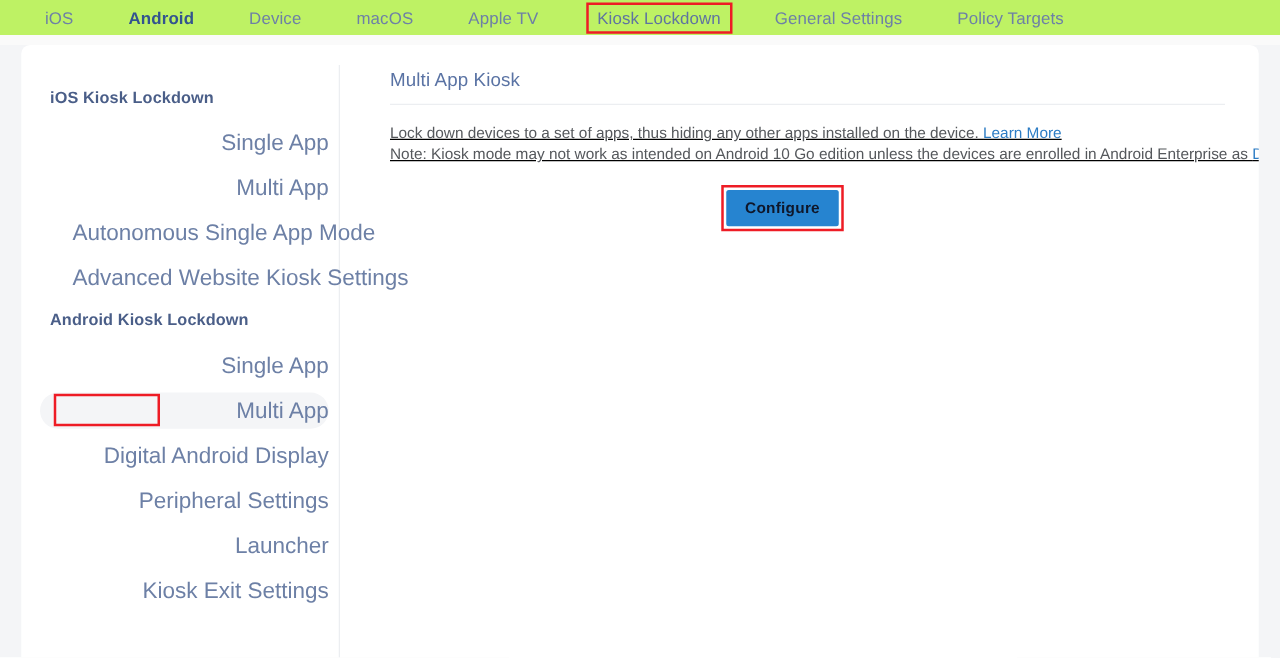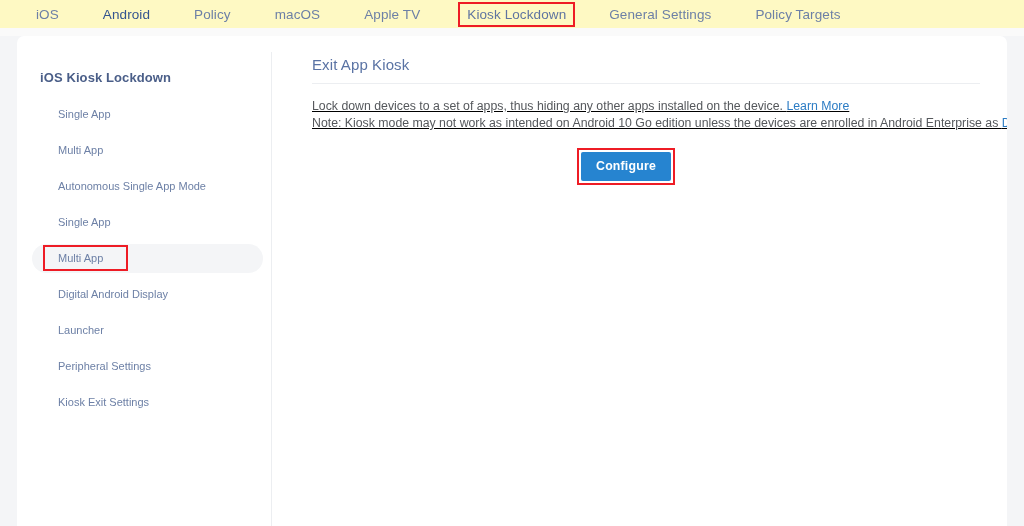--- a/index.html
+++ b/index.html
@@ -19,38 +19,38 @@
     height: 526px;
     background: #ffffff;
   }
 
   
   .tabbar {
     position: absolute;
     left: 0; top: 0;
     width: 1024px;
     height: 28px;
-    background: #fef9c3;
+    background: #bef264;
     display: flex;
     align-items: center;
     padding-left: 30px;
   }
   .tab {
     position: relative;
     font-size: 13.5px;
     color: #6d80a6;
     white-space: nowrap;
     letter-spacing: 0.1px;
     padding: 3px 6px;
     margin-right: 32px;
     cursor: pointer;
   }
   .tab.active {
     color: #33548f;
-    font-weight: normal;
+    font-weight: bold;
   }
   .tab.boxed {
     border: 2px solid #ee1c25;
     padding: 3px 7px;
     margin-right: 28px;
   }
   .tab.boxed .tab-label { color: #5f74a0; text-align: right; }
 
   .tabbar-underband {
     position: absolute;
@@ -93,28 +93,29 @@
     color: #4a5e88;
     padding: 0 0 0 23px;
     margin-bottom: 14px;
     letter-spacing: 0.1px;
     line-height: 16px;
   }
   .side-group-title.second { margin-top: 11px; }
 
   .side-item {
     position: relative;
-    font-size: 11px;
+    font-size: 18px;
     color: #6d80a6;
     padding: 7px 0 7px 26px;
     margin: 0 8px 7px 15px;
     border-radius: 16px;
     line-height: 15px;
     cursor: pointer;
     white-space: nowrap;
+    text-align: right;
   }
   .side-item.selected {
     background: #f4f5f7;
   }
   .side-item .red-box {
     position: absolute;
     left: 11px;
     top: 1px;
     width: 85px;
     height: 26px;
@@ -159,21 +160,21 @@
     justify-content: center;
     padding-right: 40px;
   }
   .btn-wrap {
     position: relative;
     display: inline-block;
   }
   .btn-configure {
     display: inline-block;
     background: #2684d0;
-    color: #ffffff;
+    color: #0f172a;
     font-size: 12.3px;
     font-weight: bold;
     padding: 7px 15px 8px 15px;
     border: none;
     border-radius: 2px;
     cursor: pointer;
     letter-spacing: 0.2px;
     font-family: "Liberation Sans", sans-serif;
   }
   .btn-wrap .red-box {
@@ -190,21 +191,21 @@
 <div id="root">
 
   <div class="tabbar">
     <div class="tab">
       <span class="tab-label">iOS</span>
     </div>
     <div class="tab active">
       <span class="tab-label">Android</span>
     </div>
     <div class="tab">
-      <span class="tab-label">Policy</span>
+      <span class="tab-label">Device</span>
     </div>
     <div class="tab">
       <span class="tab-label">macOS</span>
     </div>
     <div class="tab">
       <span class="tab-label">Apple TV</span>
     </div>
     <div class="tab boxed">
       <span class="tab-label">Kiosk Lockdown</span>
     </div>
@@ -227,46 +228,50 @@
 
       <div class="side-item">
         <span>Single App</span>
       </div>
       <div class="side-item">
         <span>Multi App</span>
       </div>
       <div class="side-item">
         <span>Autonomous Single App Mode</span>
       </div>
-
+      <div class="side-item">
+        <span>Advanced Website Kiosk Settings</span>
+      </div>
+
+      <div class="side-group-title second">Android Kiosk Lockdown</div>
 
       <div class="side-item">
         <span>Single App</span>
       </div>
       <div class="side-item selected">
         <span>Multi App</span>
         <span class="red-box"></span>
       </div>
       <div class="side-item">
         <span>Digital Android Display</span>
       </div>
       <div class="side-item">
+        <span>Peripheral Settings</span>
+      </div>
+      <div class="side-item">
         <span>Launcher</span>
       </div>
       <div class="side-item">
-        <span>Peripheral Settings</span>
-      </div>
-      <div class="side-item">
         <span>Kiosk Exit Settings</span>
       </div>
 
     </div>
 
     <div class="content">
-      <div class="content-title">Exit App Kiosk</div>
+      <div class="content-title">Multi App Kiosk</div>
 
       <div class="content-body">
         <div class="body-line">
           <span>Lock down devices to a set of apps, thus hiding any other apps installed on the device. </span><a class="lnk">Learn More</a>
         </div>
         <div class="body-line">
           <span>Note: Kiosk mode may not work as intended on Android 10 Go edition unless the devices are enrolled in Android Enterprise as </span><a class="lnk">Device Owner</a>
         </div>
 
         <div class="btn-row">

